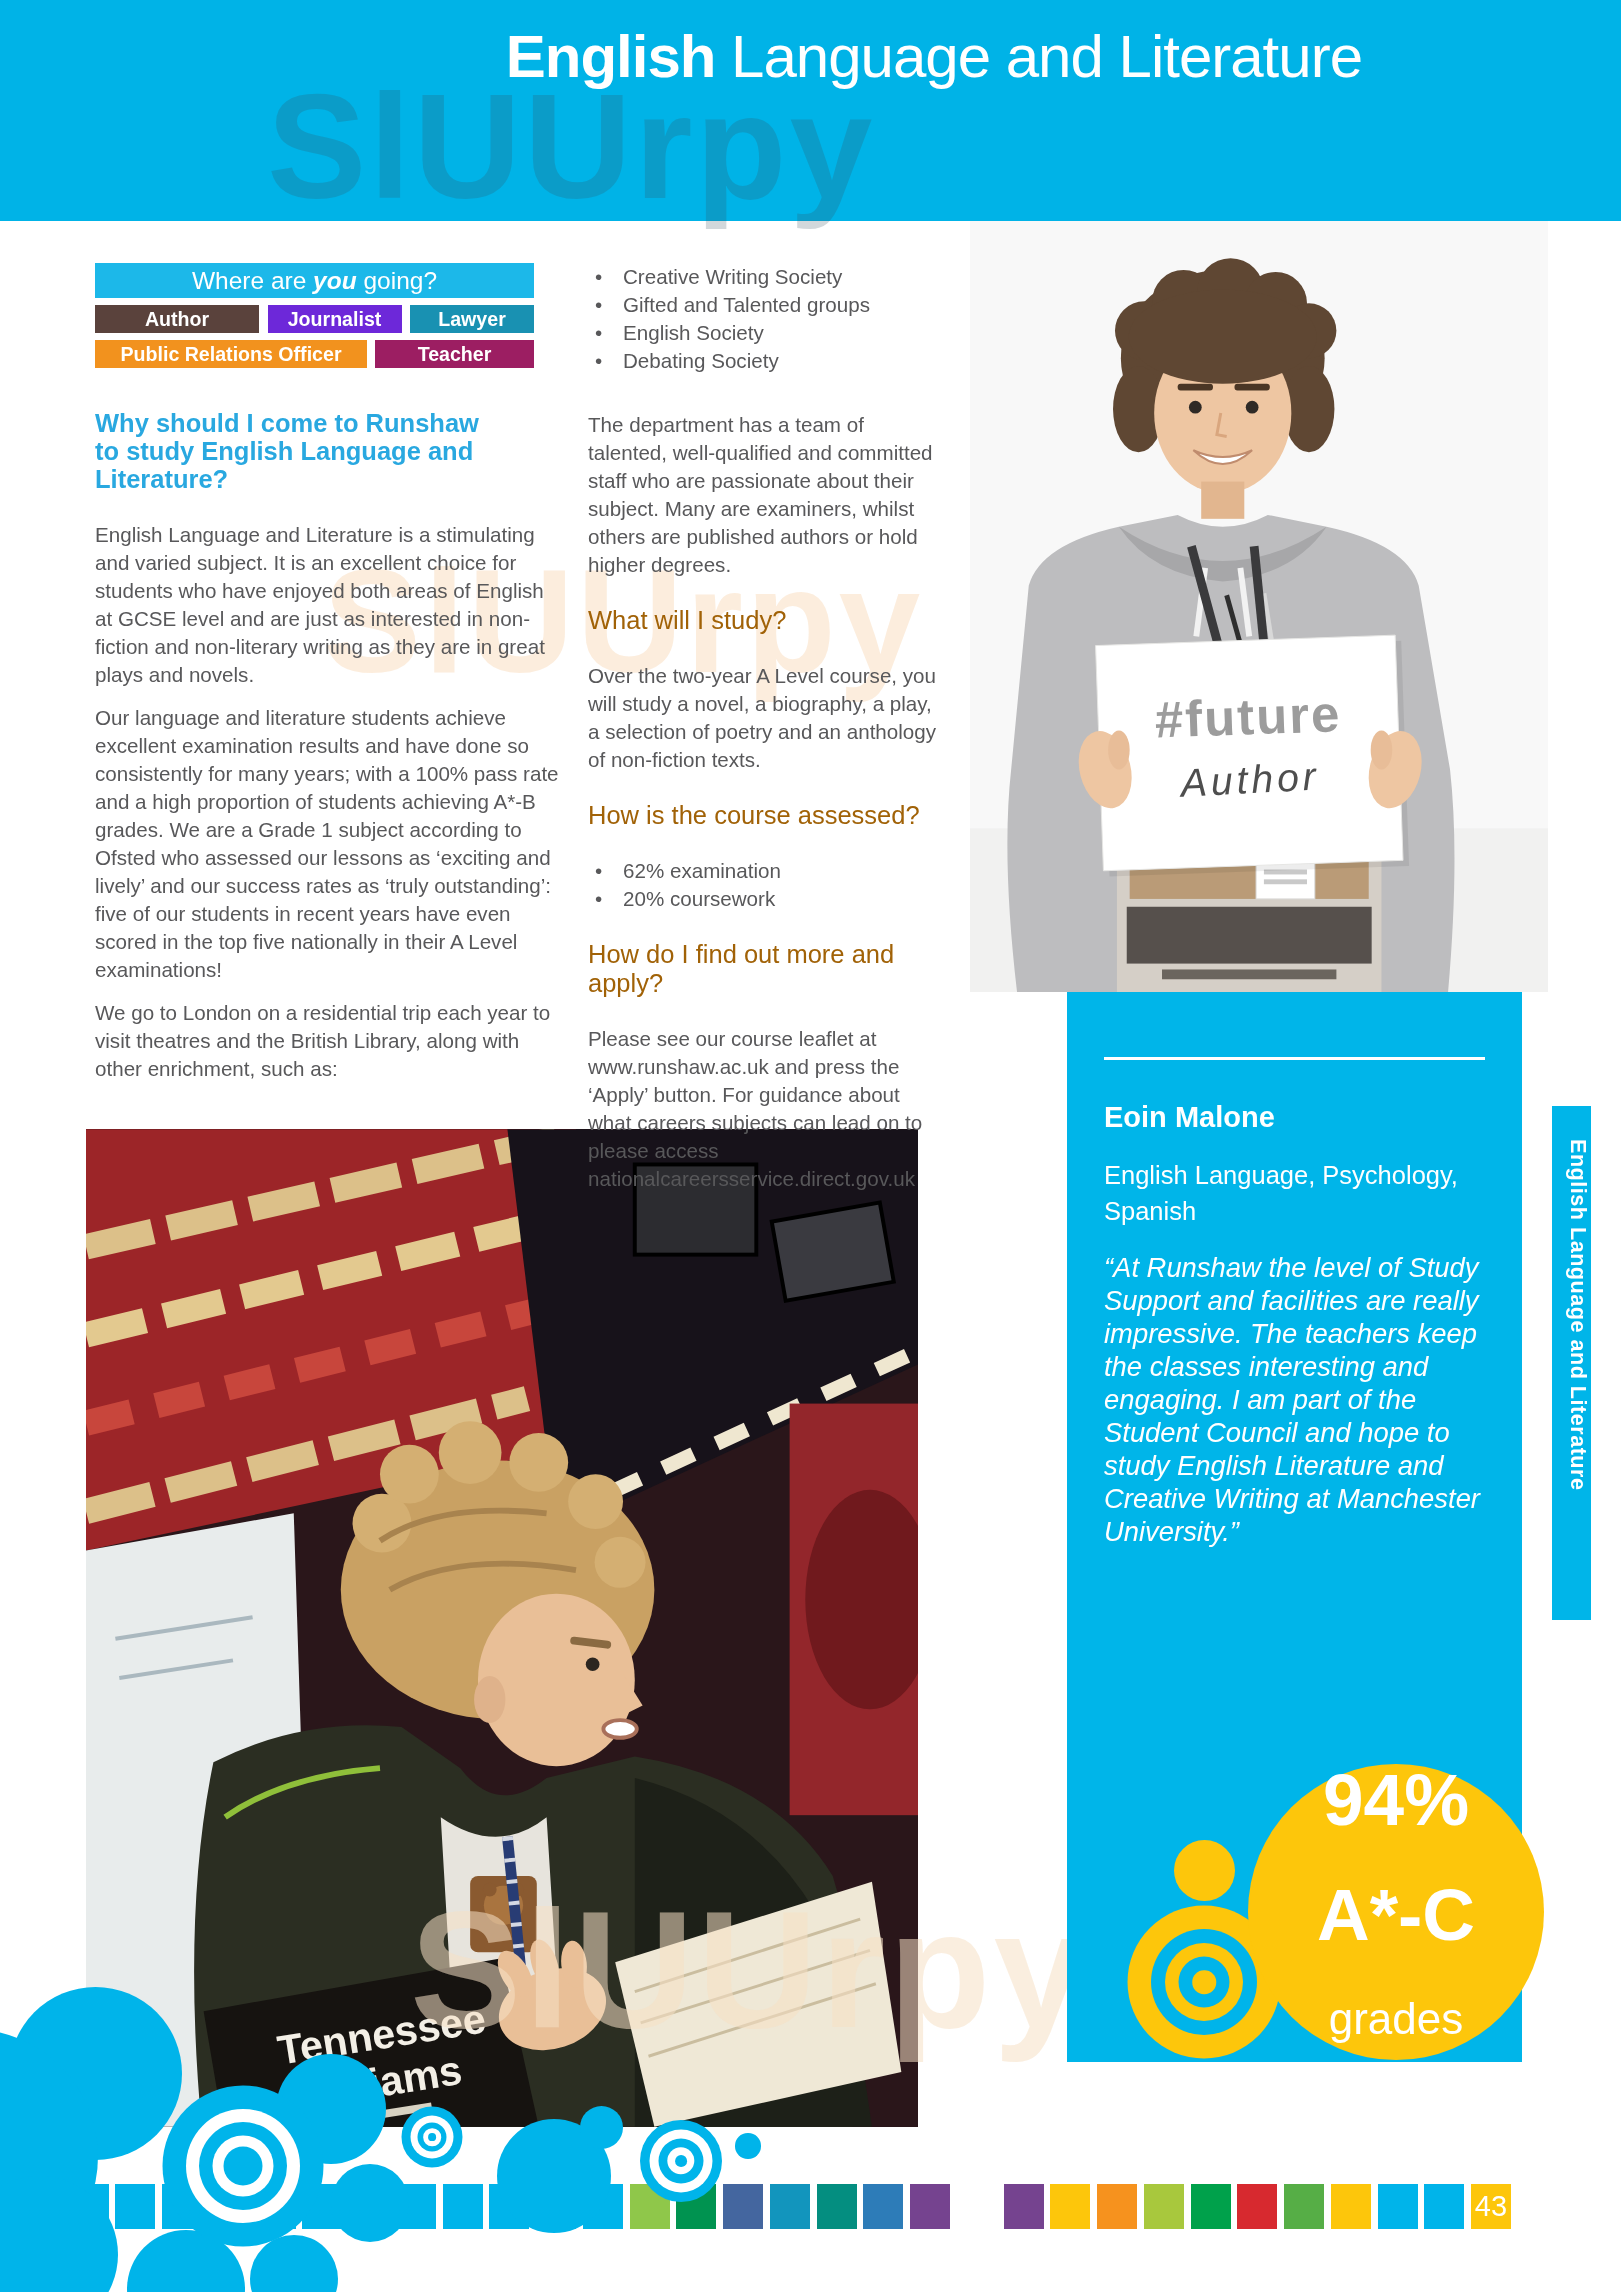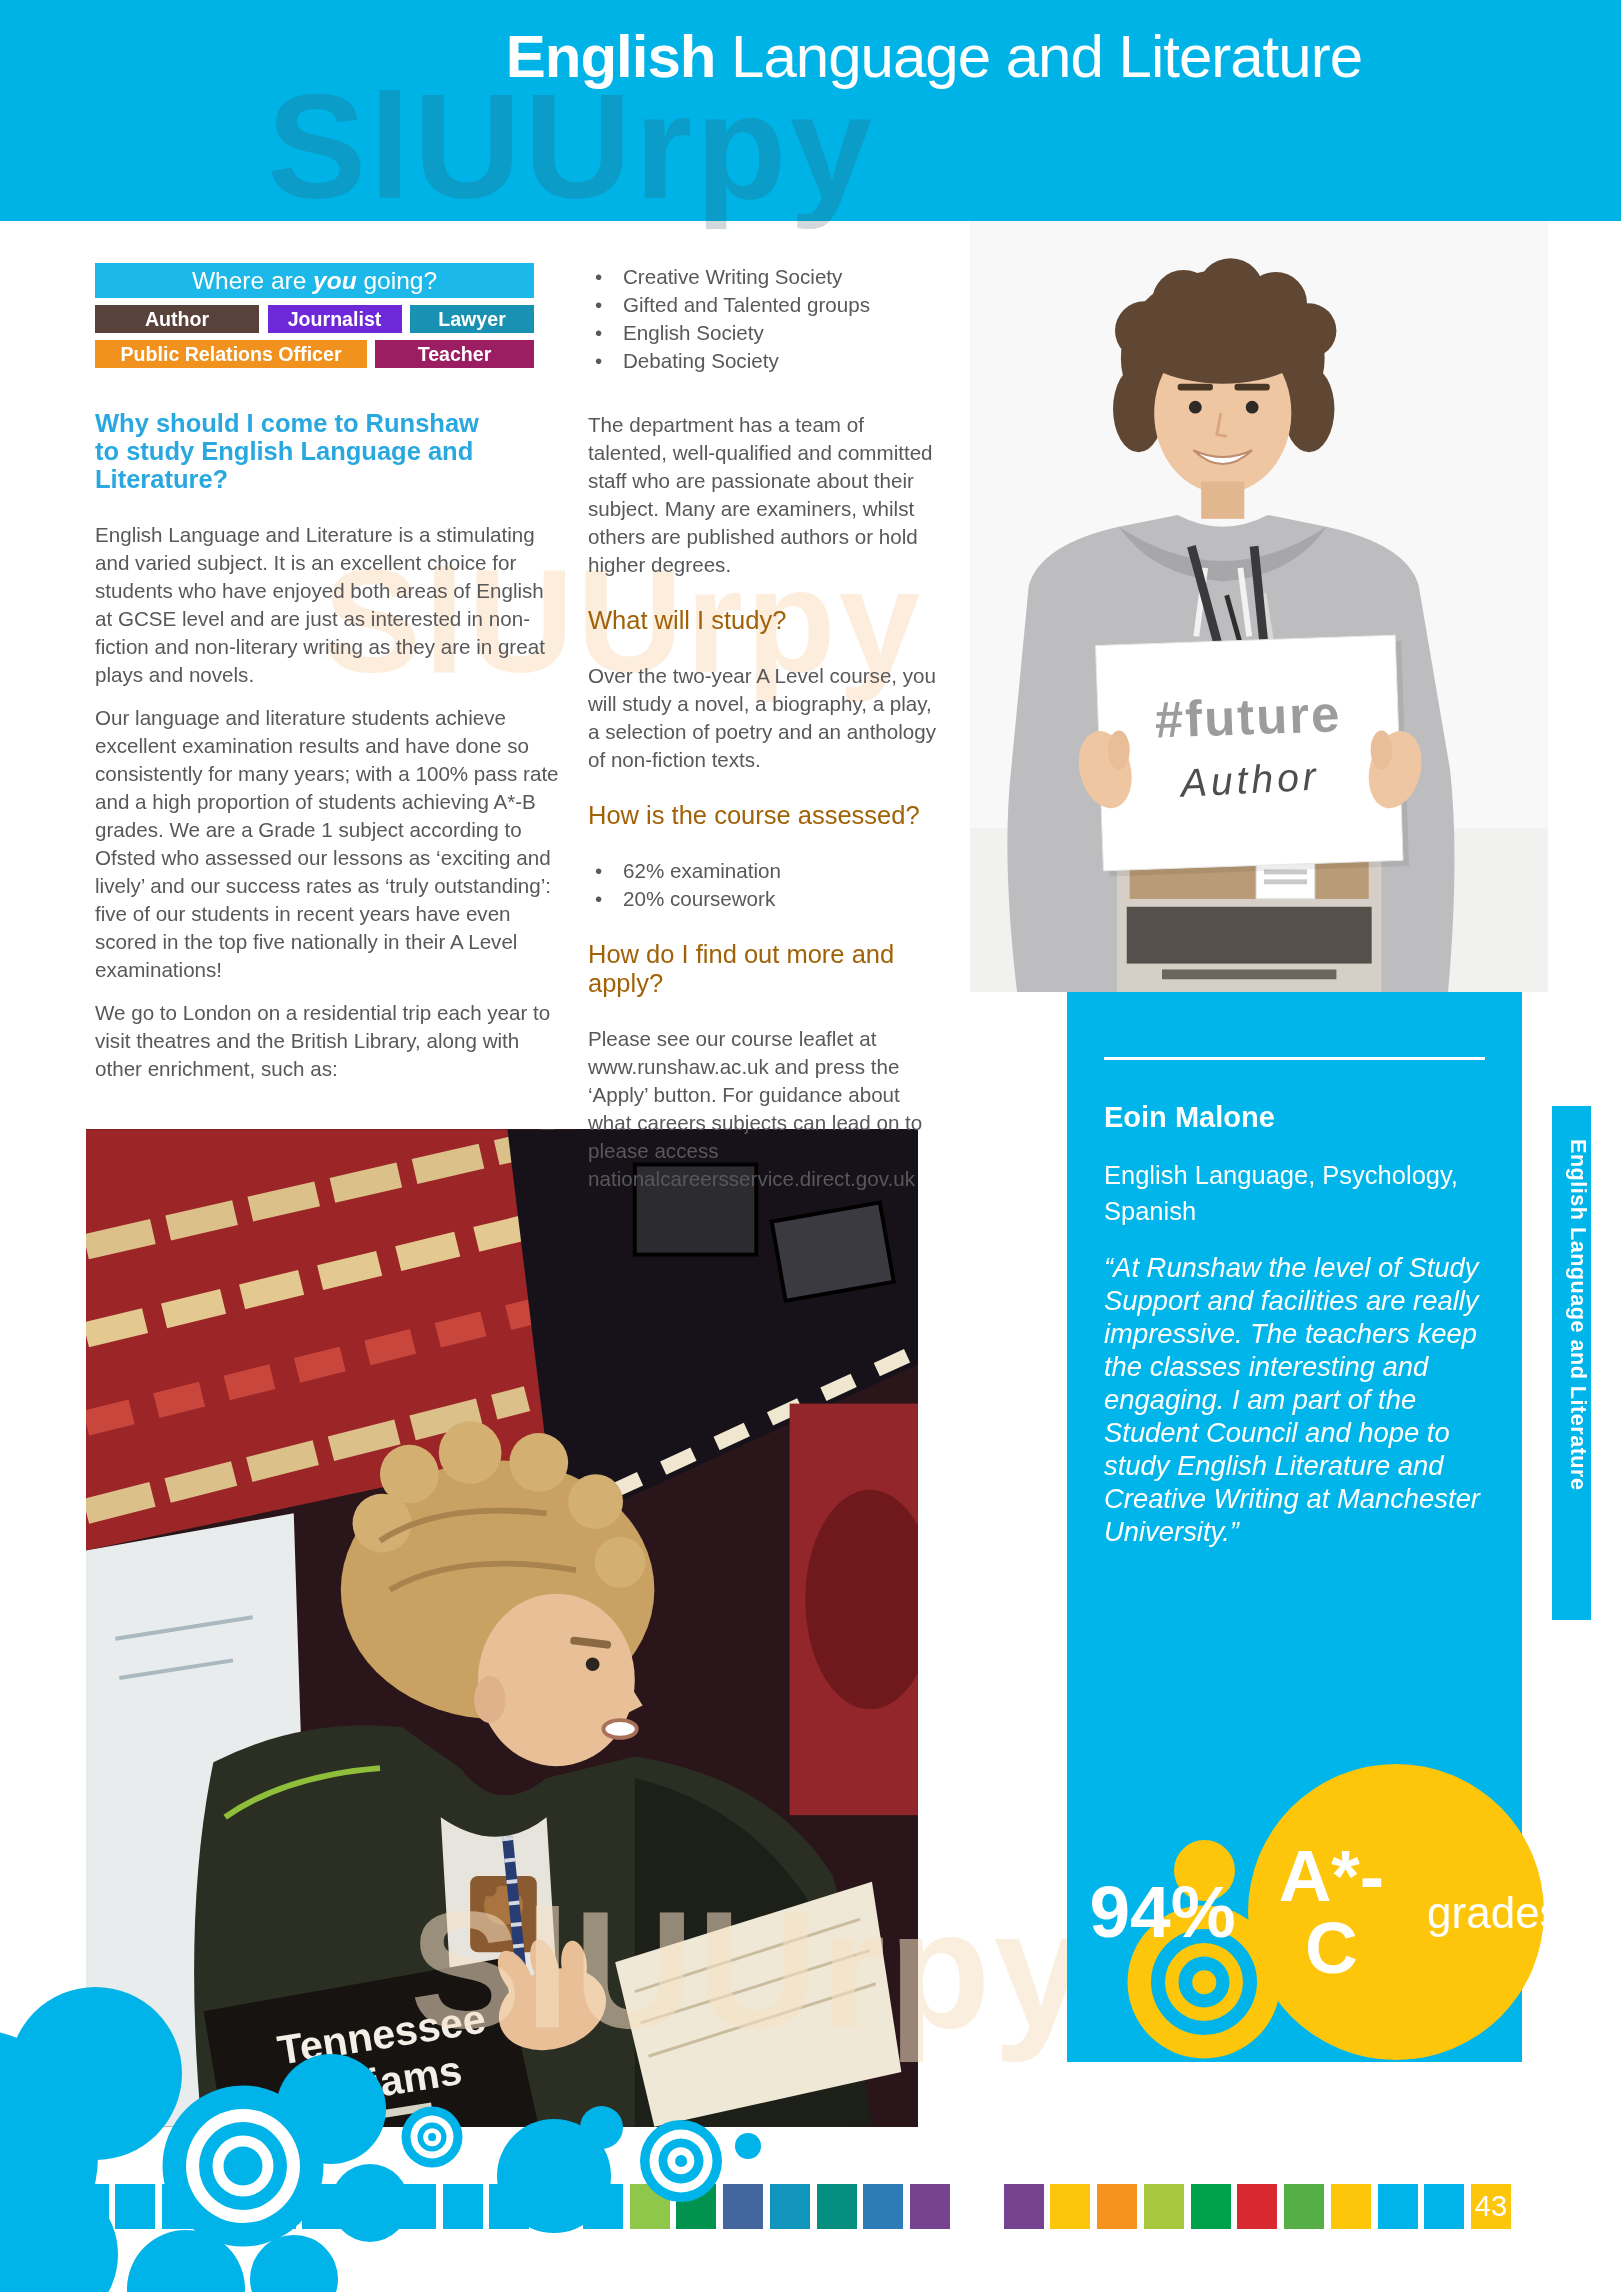--- a/index.html
+++ b/index.html
@@ -49,22 +49,22 @@
   .pbox hr { border:none; border-top:3.9px solid #fff; margin:21.6px 0 0; }
   .pbox .name { margin-top:41px; font-size:29px; line-height:33px; font-weight:700; }
   .pbox .subjects { margin-top:23.5px; font-size:25.5px; line-height:36px; }
   .pbox .quote { margin-top:21.6px; font-size:27.4px; line-height:33px; font-style:italic; }
   
   .vtab { position:absolute; left:1552px; top:1106px; width:39px; height:514px; background:#00b5e9; z-index:3;
           writing-mode:vertical-rl; color:#fff; font-size:21.6px; font-weight:700; letter-spacing:0.5px;
           padding-top:33px; box-sizing:border-box; }
   
   .badge { position:absolute; left:1248px; top:1764px; width:296px; height:296px; border-radius:50%;
-           background:#fdc60b; z-index:6; display:flex; flex-direction:row; align-items:center;
-           justify-content:center; text-align:center; color:#fff;gap:43px; }
+           background:#fdc60b; z-index:6; display:flex; flex-direction:column; align-items:center;
+           justify-content:space-between; text-align:center; color:#fff;gap:43px; }
   .badge .big   { font-size:73px; line-height:72px; font-weight:700; }
   .badge .small { font-size:44px; line-height:49px; font-weight:400; }
   .dot  { position:absolute; border-radius:50%; background:#00b4ea; }
   .ydot { position:absolute; border-radius:50%; background:#fdc60b; }
   .bull { position:absolute; width:0; height:0; }
   .bull span { position:absolute; left:0; top:0; border-radius:50%; transform:translate(-50%,-50%); display:block; }
   .z5 { z-index:5; }
   
   .sq { position:absolute; top:2184px; width:40px; height:45px; z-index:4; }
   .sq span { display:block; width:100%; height:100%; color:#fff; font-size:29px; line-height:45px; text-align:center; }

